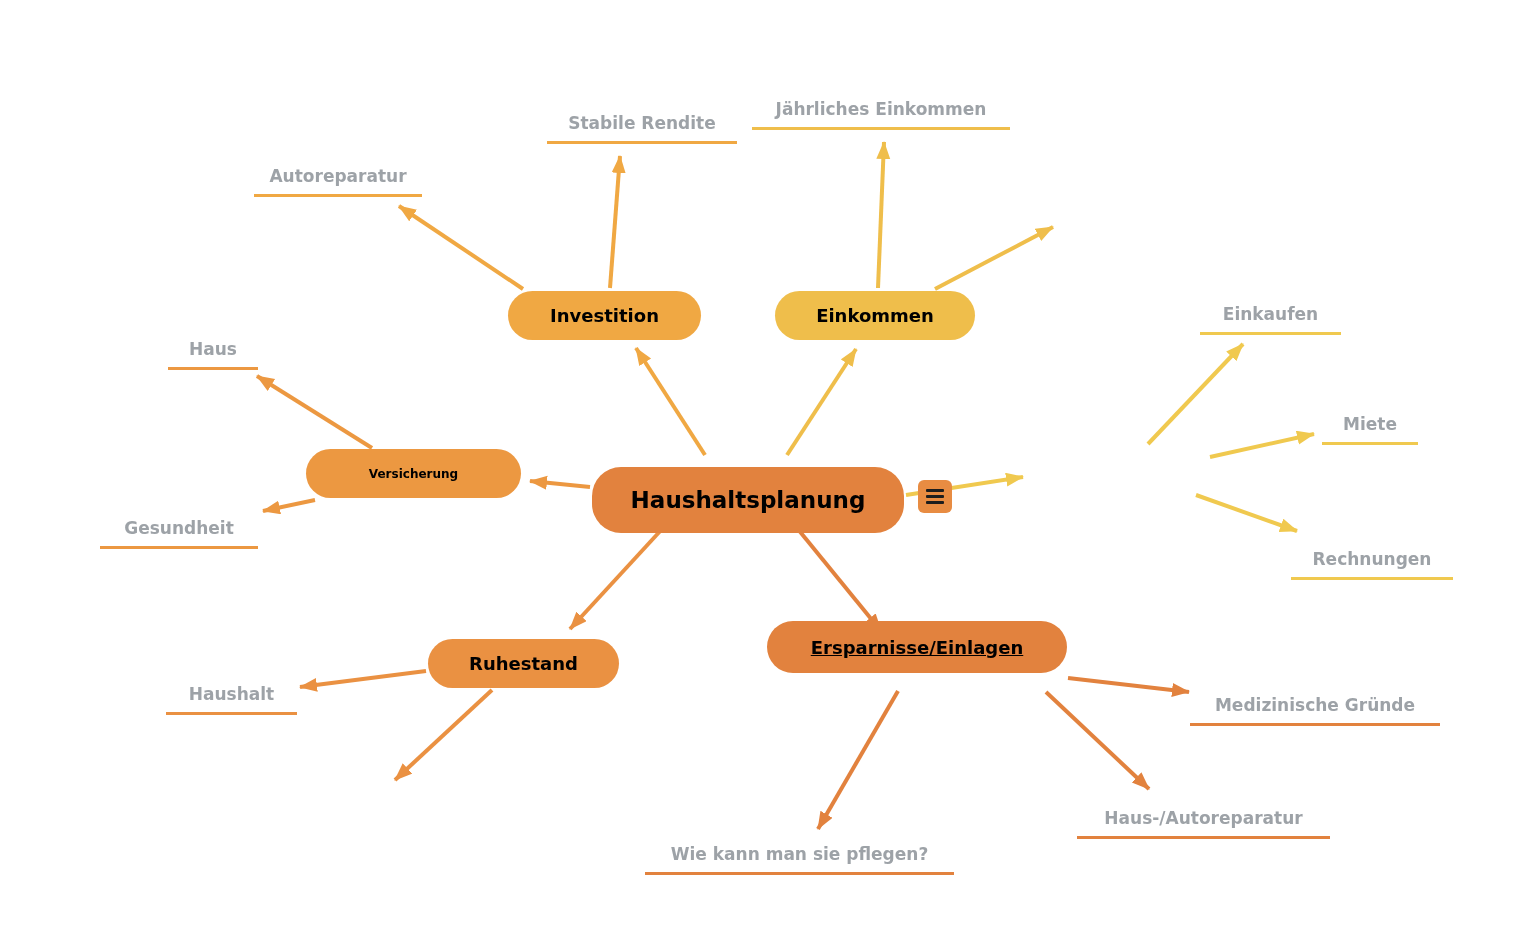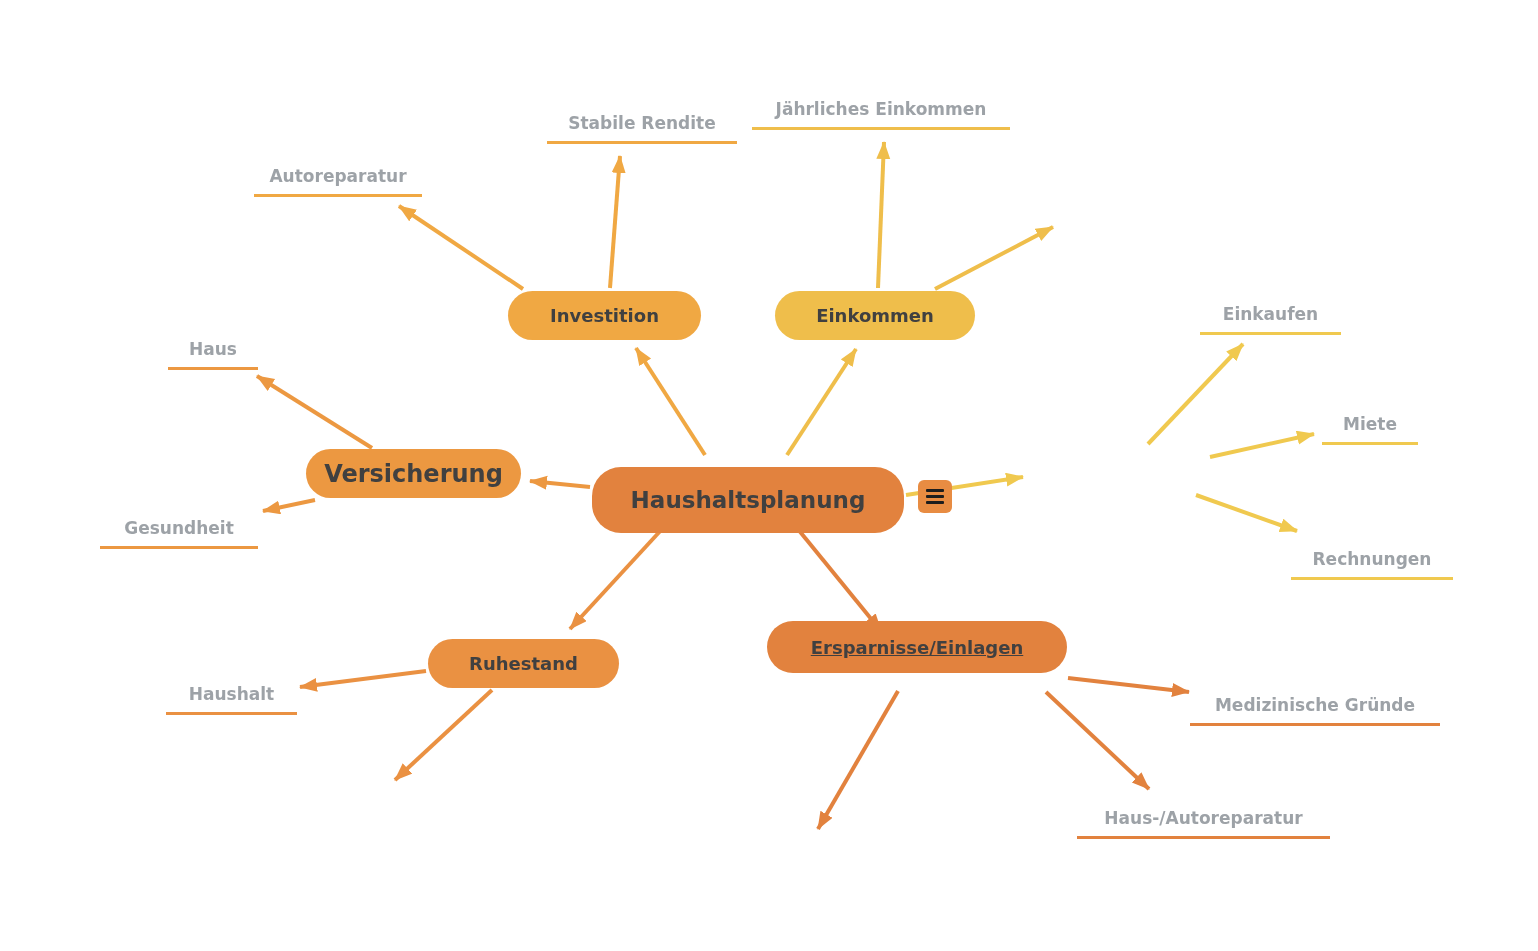--- a/index.html
+++ b/index.html
@@ -1,31 +1,31 @@
 <!DOCTYPE html>
 <html style="--c-center: #E2823E; --c-investition: #F0A843; --c-einkommen: #EFBE4B; --c-ausgaben: #F0C94F; --c-versicherung: #EC9841; --c-ruhestand: #EA9142; --c-ersparnisse: #E2823E; --c-menu_icon_bg: #E88C42; --c-leaf_text: #9DA2A7; --c-node_text: #1D1D1D;"><head>
 <meta charset="utf-8">
 <style>
   html,body{margin:0;padding:0;background:#ffffff;}
   body{font-family:"DejaVu Sans","Liberation Sans",sans-serif;}
   #canvas{position:relative;width:1538px;height:951px;background:#ffffff;overflow:hidden;}
   #edges{position:absolute;left:0;top:0;width:1538px;height:951px;}
 
   .node{position:absolute;display:flex;align-items:center;justify-content:center;
-        font-weight:bold;color:#404040;cursor:default;}
+        font-weight:bold;color:#000000;cursor:default;}
   #n-center{left:592px;top:467px;width:312px;height:66px;border-radius:29px;
             background:var(--c-center);font-size:23px;}
   #n-investition{left:508px;top:291px;width:193px;height:49px;border-radius:25px;
             background:var(--c-investition);font-size:18px;}
   #n-einkommen{left:775px;top:291px;width:200px;height:49px;border-radius:25px;
             background:var(--c-einkommen);font-size:18px;}
   #n-ausgaben{left:1027px;top:446px;width:185px;height:51px;border-radius:26px;
             background:var(--c-ausgaben);font-size:18px;}
   #n-versicherung{left:306px;top:449px;width:215px;height:49px;border-radius:25px;
-            background:var(--c-versicherung);font-size:24px;}
+            background:var(--c-versicherung);font-size:12px;}
   #n-ruhestand{left:428px;top:639px;width:191px;height:49px;border-radius:25px;
             background:var(--c-ruhestand);font-size:18px;}
   #n-ersparnisse{left:767px;top:621px;width:300px;height:52px;border-radius:26px;
             background:var(--c-ersparnisse);font-size:18px;text-decoration:underline;}
 
   #menu-btn{position:absolute;left:918px;top:480px;width:34px;height:33px;border-radius:6px;
             background:var(--c-menu_icon_bg);display:flex;flex-direction:column;
             align-items:center;justify-content:center;gap:3px;cursor:pointer;}
   #menu-btn .bar{width:18px;height:3px;background:#1d1d1d;border-radius:1px;}
 
@@ -127,16 +127,17 @@
 
   <div class="leaf u-investition" id="l-stabile">Stabile Rendite</div>
   <div class="leaf u-investition" id="l-risiko">Autoreparatur</div>
   <div class="leaf u-einkommen" id="l-jaehr">Jährliches Einkommen</div>
   <div class="leaf u-ausgaben" id="l-einkaufen">Einkaufen</div>
   <div class="leaf u-ausgaben" id="l-miete">Miete</div>
   <div class="leaf u-ausgaben" id="l-rechnungen">Rechnungen</div>
   <div class="leaf u-versicherung" id="l-haus">Haus</div>
   <div class="leaf u-versicherung" id="l-gesundheit">Gesundheit</div>
   <div class="leaf u-ruhestand" id="l-haushalt">Haushalt</div>
+  <div class="leaf u-ersparnisse" id="l-pflegen">Wie kann man sie pflegen?</div>
   <div class="leaf u-ersparnisse" id="l-mediz">Medizinische Gründe</div>
   <div class="leaf u-ersparnisse" id="l-hausauto">Haus-/Autoreparatur</div>
 
 </div>
 
 </body></html>

